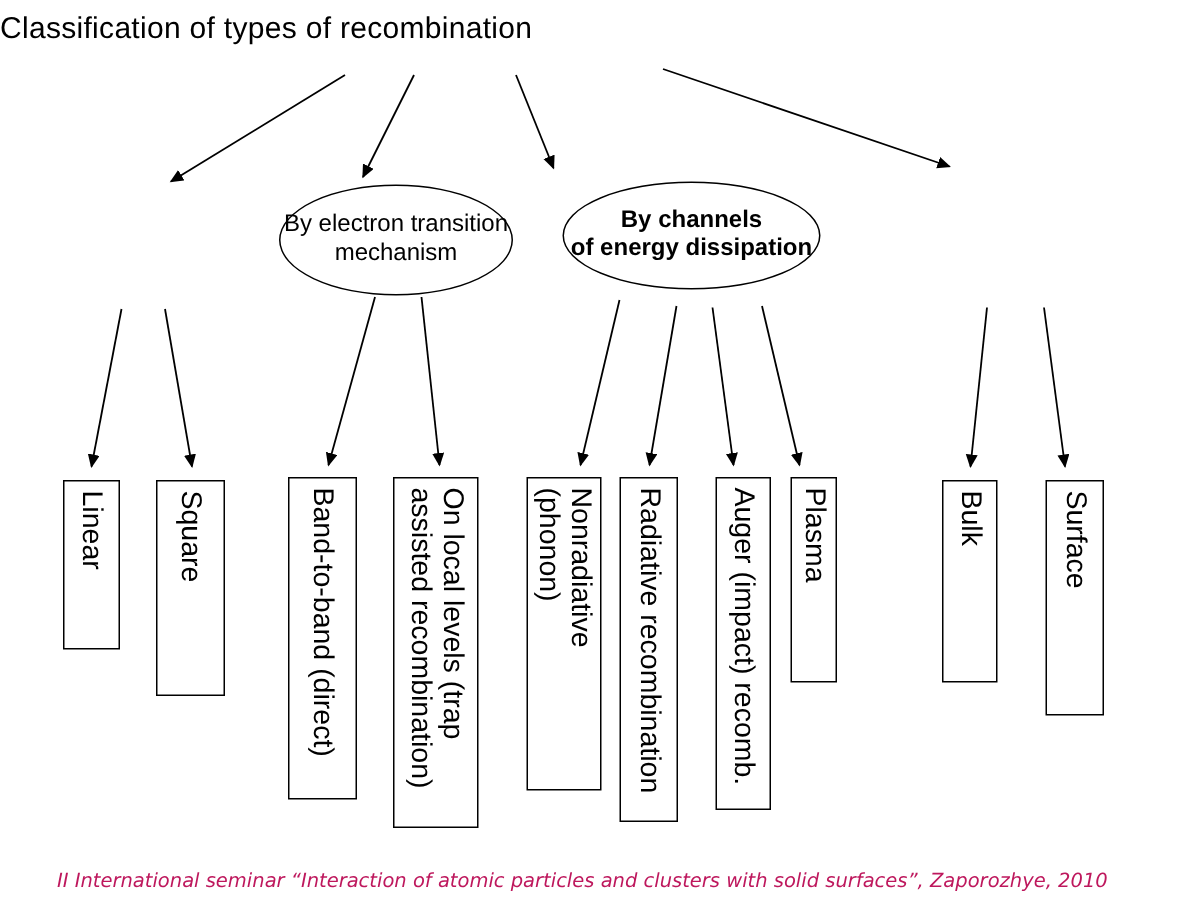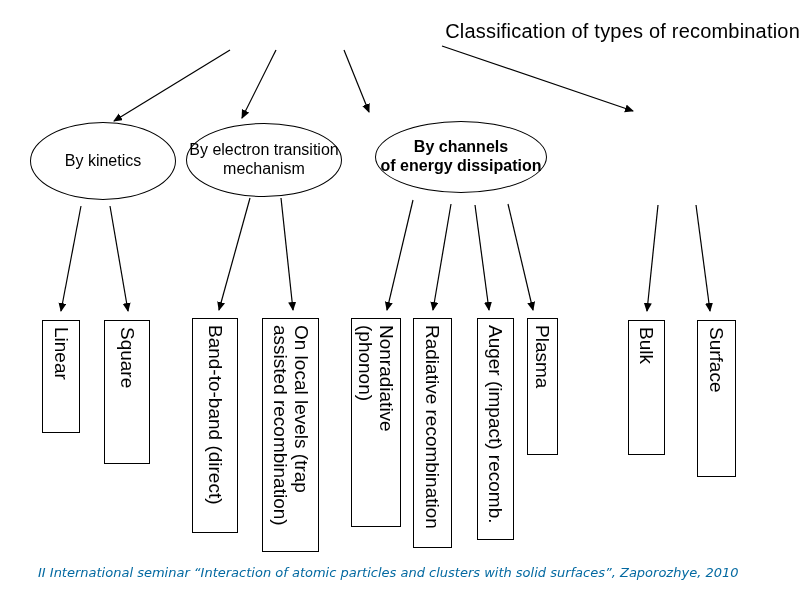--- a/index.html
+++ b/index.html
@@ -1,42 +1,42 @@
 <!DOCTYPE html>
 <html><head>
 <meta charset="utf-8">
 <style>
   html,body{margin:0;padding:0;background:#fff;}
   .slide{
     position:relative;width:800px;height:600px;background:#ffffff;
     font-family:"Liberation Sans", sans-serif;color:#000;overflow:hidden;
   }
   .title{
-    position:absolute;top:20px;left:0;width:100%;text-align:right;
+    position:absolute;top:8px;left:0;width:100%;text-align:left;
     font-size:20px;letter-spacing:0.2px;
   }
   .arrows{position:absolute;left:0;top:0;width:800px;height:600px;}
   .arrows line{stroke:#000;stroke-width:1.2;}
   .ellipse{
     position:absolute;border:1.4px solid #000;border-radius:50%;
     display:flex;align-items:center;justify-content:center;text-align:center;
     font-size:16px;line-height:1.18;box-sizing:border-box;background:#fff;
   }
   .ellipse span{white-space:pre-line;width:max-content;}
   .vrect{
     position:absolute;border:1.4px solid #000;box-sizing:border-box;background:#fff;
     display:flex;justify-content:center;align-items:flex-start;padding-top:6px;
     font-size:19px;line-height:1.12;
   }
   .vtext{
     writing-mode:vertical-rl;text-orientation:sideways;white-space:pre-line;
   }
   .footer{
-    position:absolute;left:38px;bottom:20px;font-size:13px;font-style:italic;
-    color:#0369a1;font-family:"DejaVu Sans", sans-serif;white-space:nowrap;
+    position:absolute;left:38px;bottom:5px;font-size:13px;font-style:italic;
+    color:#be185d;font-family:"DejaVu Sans", sans-serif;white-space:nowrap;
   }
 </style>
 </head>
 <body>
 
 <div class="slide">
 
   <div class="title">Classification of types of recombination</div>
 
   <svg class="arrows" viewBox="0 0 800 600">
@@ -58,23 +58,20 @@
 
     <line x1="413" y1="200" x2="387" y2="310" marker-end="url(#ah)"></line>
     <line x1="451" y1="204" x2="433" y2="310" marker-end="url(#ah)"></line>
     <line x1="475" y1="205" x2="489" y2="310" marker-end="url(#ah)"></line>
     <line x1="508" y1="204" x2="533" y2="310" marker-end="url(#ah)"></line>
 
     <line x1="658" y1="205" x2="647" y2="311" marker-end="url(#ah)"></line>
     <line x1="696" y1="205" x2="710" y2="311" marker-end="url(#ah)"></line>
   </svg>
 
-  <div class="ellipse" style="left:30px;top:122px;width:146px;height:78px;">
-    <span>By kinetics</span>
-  </div>
   <div class="ellipse" style="left:186px;top:123px;width:156px;height:74px;">
     <span>By electron transition
 mechanism</span>
   </div>
   <div class="ellipse" style="left:375px;top:121px;width:172px;height:72px;font-weight:bold;">
     <span>By channels
 of energy dissipation</span>
   </div>
 
   <div class="vrect" style="left:42px;top:320px;width:38px;height:113px;">

